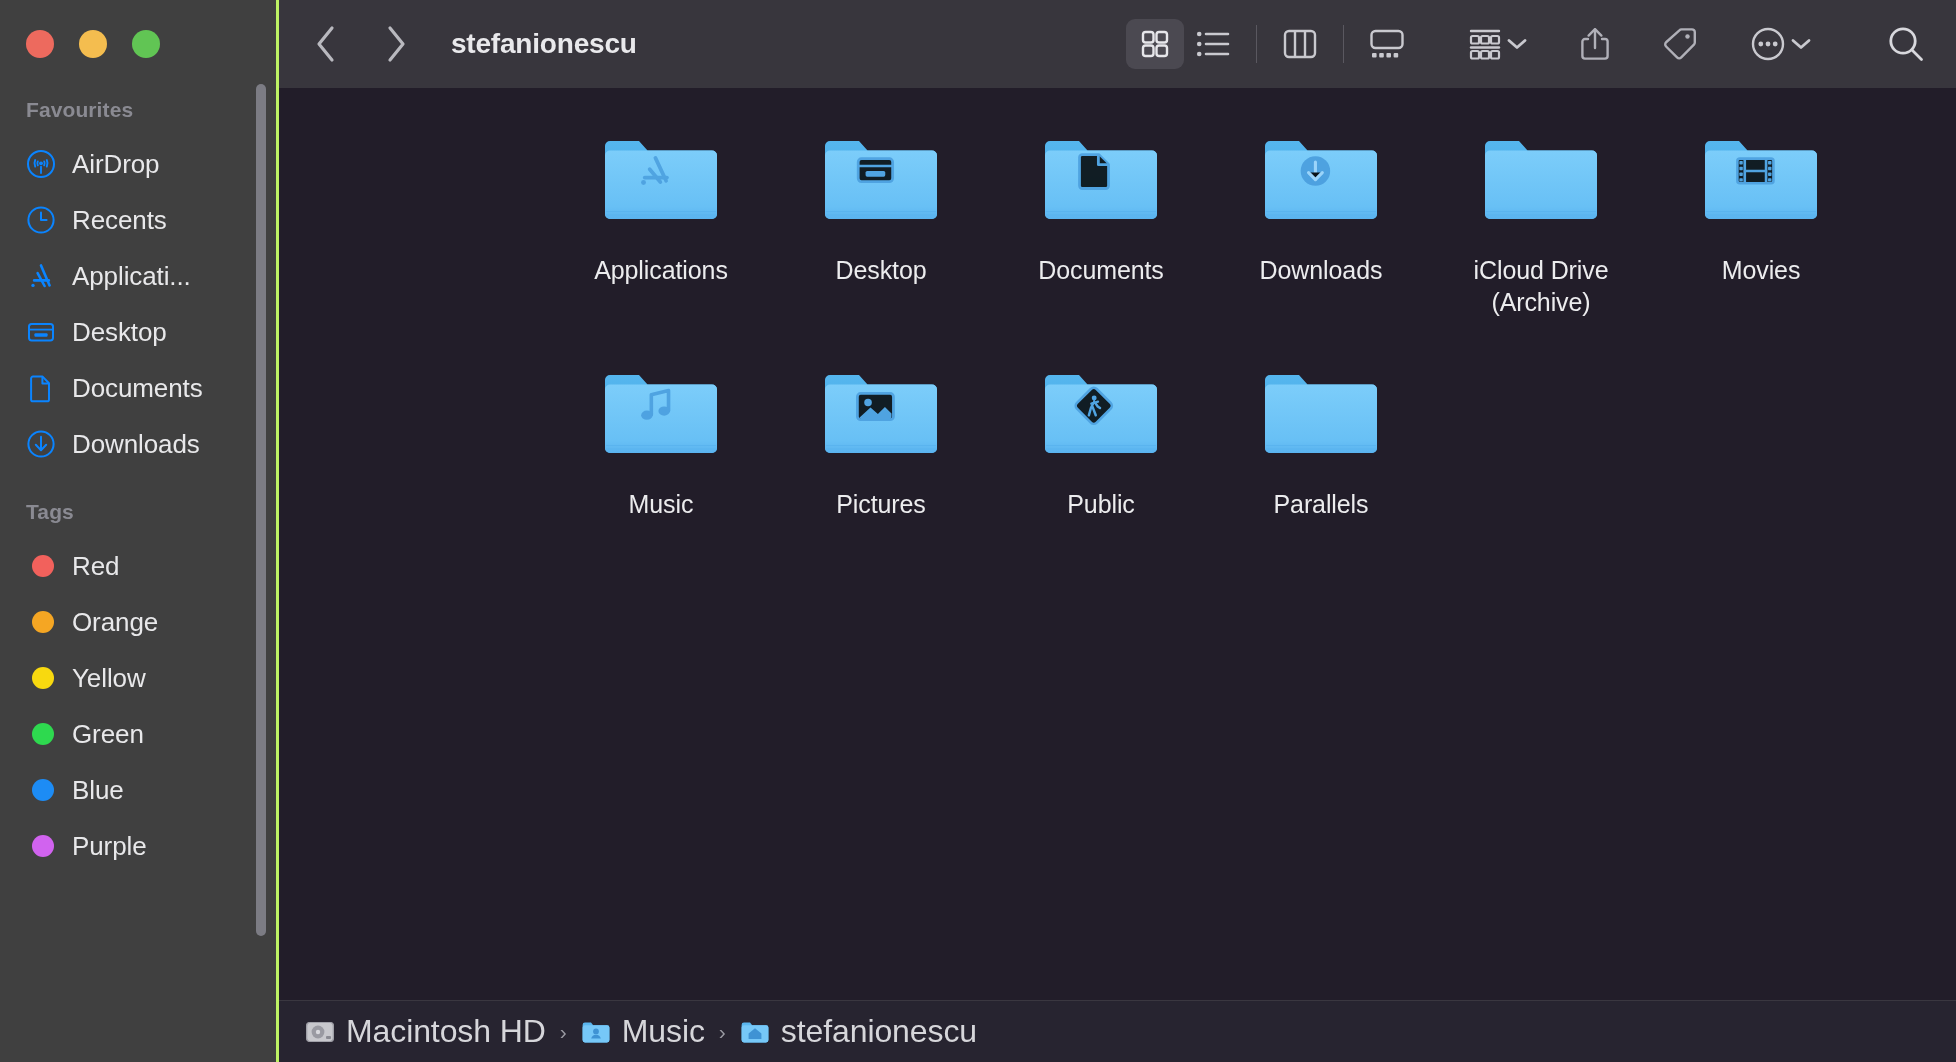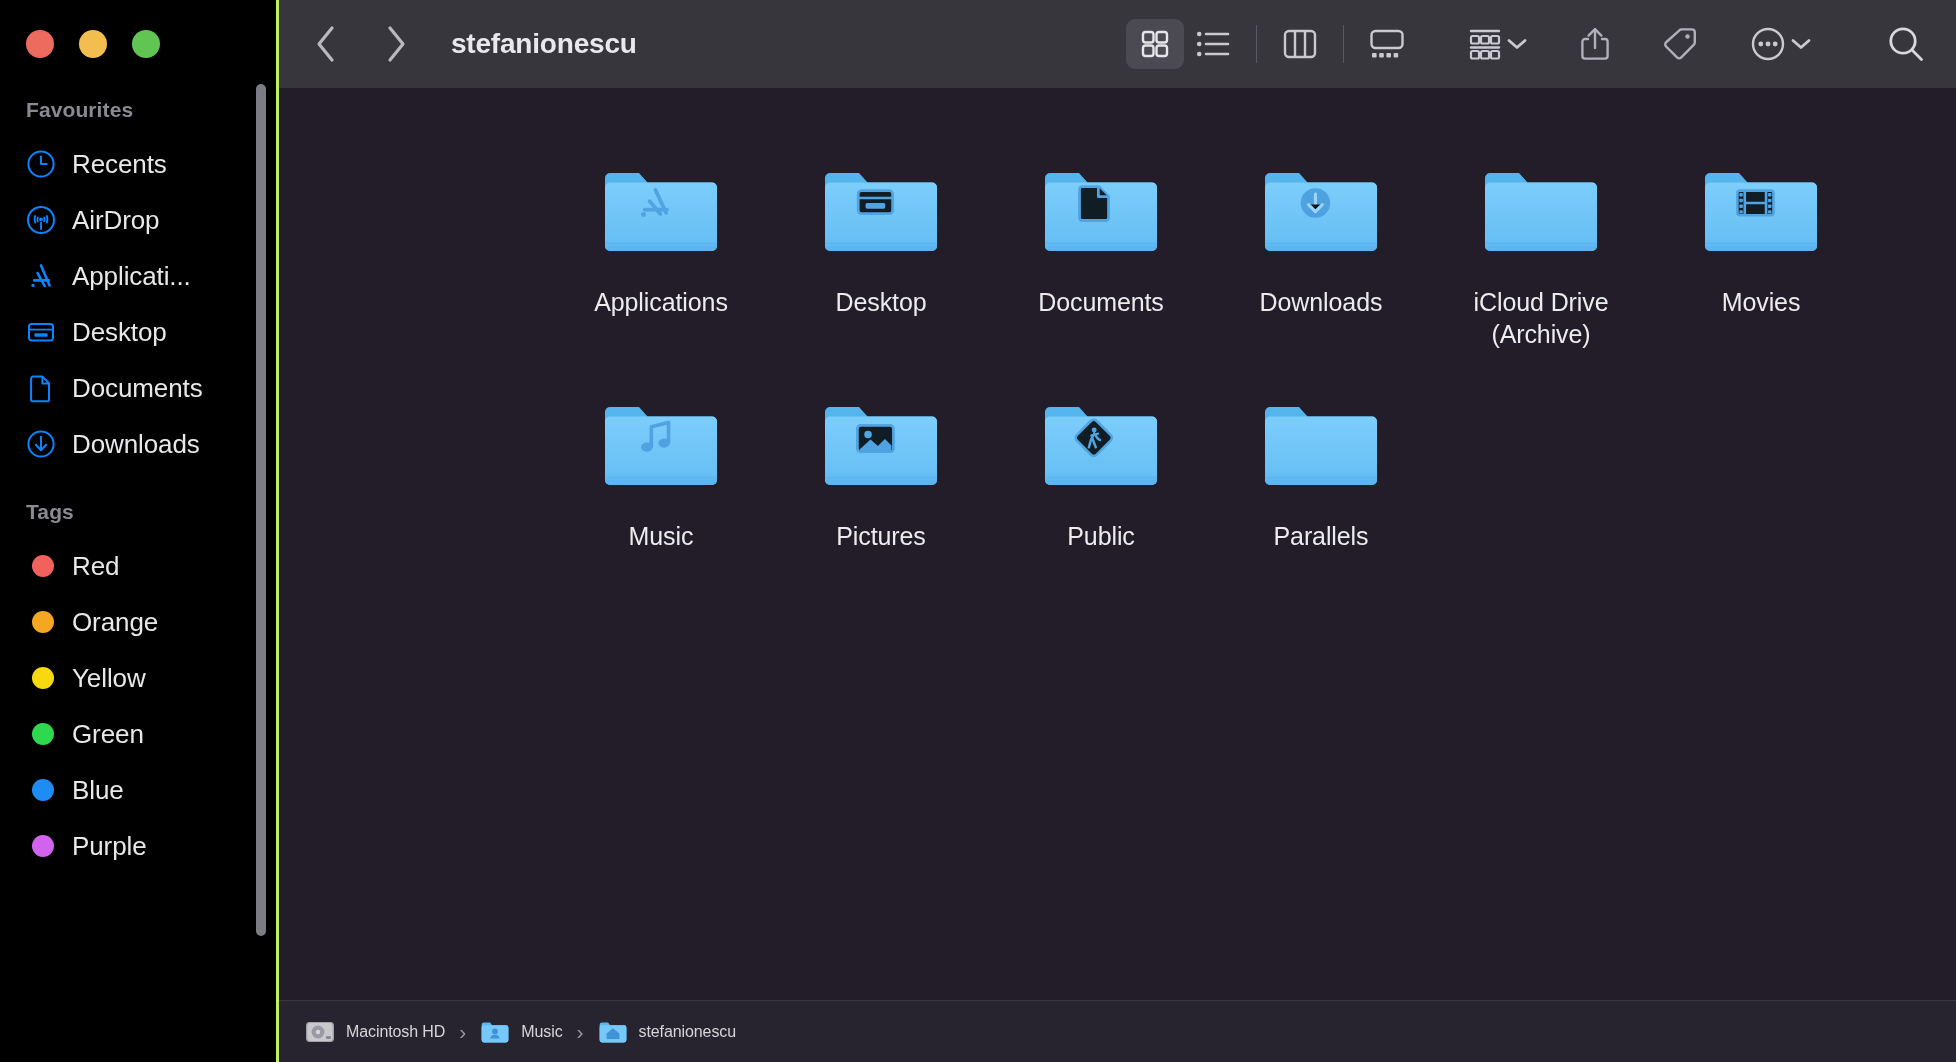--- a/index.html
+++ b/index.html
@@ -18,21 +18,21 @@
     height: 1062px;
     display: flex;
     background: #221d29;
   }
 
   
   .sidebar {
     position: relative;
     width: 276px;
     height: 100%;
-    background: #000000;
+    background: #404040;
     flex: 0 0 276px;
     overflow: hidden;
   }
 
   .traffic-lights {
     display: flex;
     align-items: center;
     gap: 25px;
     padding: 26px 0 0 26px;
     height: 62px;
@@ -159,21 +159,21 @@
     display: flex; align-items: center;
     cursor: default;
   }
   .tb-pad-l { margin-left: 52px; }
 
   
   .content {
     flex: 1;
     position: relative;
     overflow: hidden;
-    padding: 52px 0 0 0;
+    padding: 20px 0 0 0;
   }
 
   .grid {
     display: flex;
     flex-wrap: wrap;
     align-content: flex-start;
     padding-left: 272px;
   }
   .cell {
     width: 220px;
@@ -211,21 +211,21 @@
     gap: 0;
   }
   .path-item {
     display: flex;
     align-items: center;
     gap: 11px;
     cursor: default;
   }
   .path-label {
     color: #d6d6da;
-    font-size: 16px;
+    font-size: 32px;
     white-space: nowrap;
     letter-spacing: -0.1px;
   }
   .path-sep {
     color: #9a9aa2;
     font-size: 21px;
     margin: 0 14px;
   }
   .path-ico { width: 30px; height: 26px; display: flex; align-items: center; }
 </style>
@@ -238,42 +238,42 @@
 
     <div class="traffic-lights">
       <span class="tl-dot tl-close"></span>
       <span class="tl-dot tl-min"></span>
       <span class="tl-dot tl-max"></span>
     </div>
 
     <div class="sidebar-scroll" id="sidebar-sections">
         <div class="sb-section">
           <div class="sb-section-title">Favourites</div>
-          <div class="sb-item">
-            <span class="sb-icon">
-              <svg width="30" height="30" viewBox="0 0 30 30" fill="none" aria-hidden="true">
-                <circle cx="15" cy="15" r="12.6" stroke="#0a84ff" stroke-width="2"></circle>
-        <path d="M15 7.6 V15 H20.6" stroke="#0a84ff" stroke-width="2" stroke-linecap="round" stroke-linejoin="round"></path>
-              </svg>
-            </span>
-            <span class="sb-label">Recents</span>
-          </div>
           <div class="sb-item">
             <span class="sb-icon">
               <svg width="30" height="30" viewBox="0 0 30 30" fill="none" aria-hidden="true">
                 <circle cx="15" cy="15" r="13" stroke="#0a84ff" stroke-width="2"></circle>
         <path d="M9.2 17.6a8 8 0 0 1 0-6.6" stroke="#0a84ff" stroke-width="1.9" stroke-linecap="round"></path>
         <path d="M20.8 17.6a8 8 0 0 0 0-6.6" stroke="#0a84ff" stroke-width="1.9" stroke-linecap="round"></path>
         <path d="M11.8 16.3a4.4 4.4 0 0 1 0-3.9" stroke="#0a84ff" stroke-width="1.9" stroke-linecap="round"></path>
         <path d="M18.2 16.3a4.4 4.4 0 0 0 0-3.9" stroke="#0a84ff" stroke-width="1.9" stroke-linecap="round"></path>
         <circle cx="15" cy="14.3" r="1.9" fill="#0a84ff"></circle>
         <path d="M15 17.6 V24" stroke="#0a84ff" stroke-width="1.9" stroke-linecap="round"></path>
               </svg>
             </span>
             <span class="sb-label">AirDrop</span>
+          </div>
+          <div class="sb-item">
+            <span class="sb-icon">
+              <svg width="30" height="30" viewBox="0 0 30 30" fill="none" aria-hidden="true">
+                <circle cx="15" cy="15" r="12.6" stroke="#0a84ff" stroke-width="2"></circle>
+        <path d="M15 7.6 V15 H20.6" stroke="#0a84ff" stroke-width="2" stroke-linecap="round" stroke-linejoin="round"></path>
+              </svg>
+            </span>
+            <span class="sb-label">Recents</span>
           </div>
           <div class="sb-item">
             <span class="sb-icon">
               <svg width="30" height="30" viewBox="0 0 30 30" fill="none" aria-hidden="true">
                 <path d="M15 4.4 L23.6 24.4" stroke="#0a84ff" stroke-width="2.6" stroke-linecap="round"></path>
         <path d="M11.6 12.2 L18.6 25" stroke="#0a84ff" stroke-width="2.6" stroke-linecap="round"></path>
         <path d="M8.2 19.4 H22.8" stroke="#0a84ff" stroke-width="2.6" stroke-linecap="round"></path>
         <circle cx="7" cy="24.4" r="1.7" fill="#0a84ff"></circle>
               </svg>
             </span>

